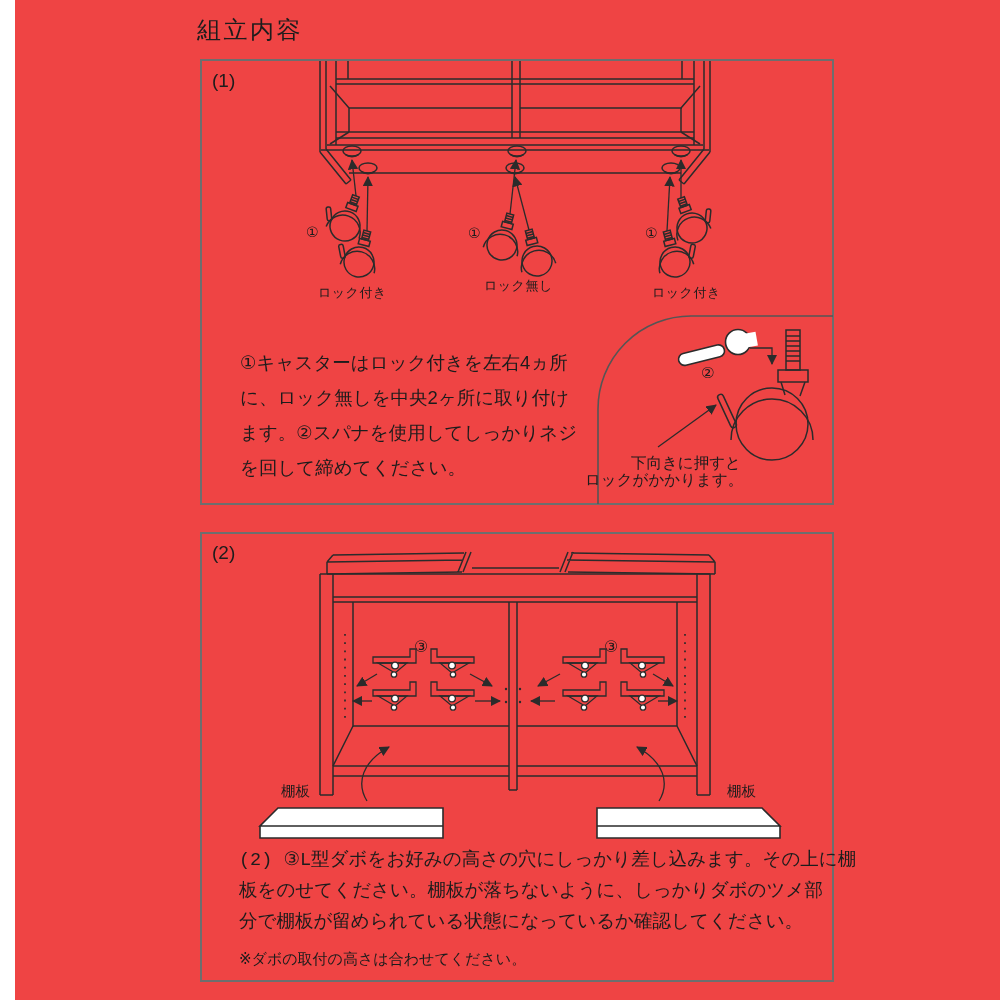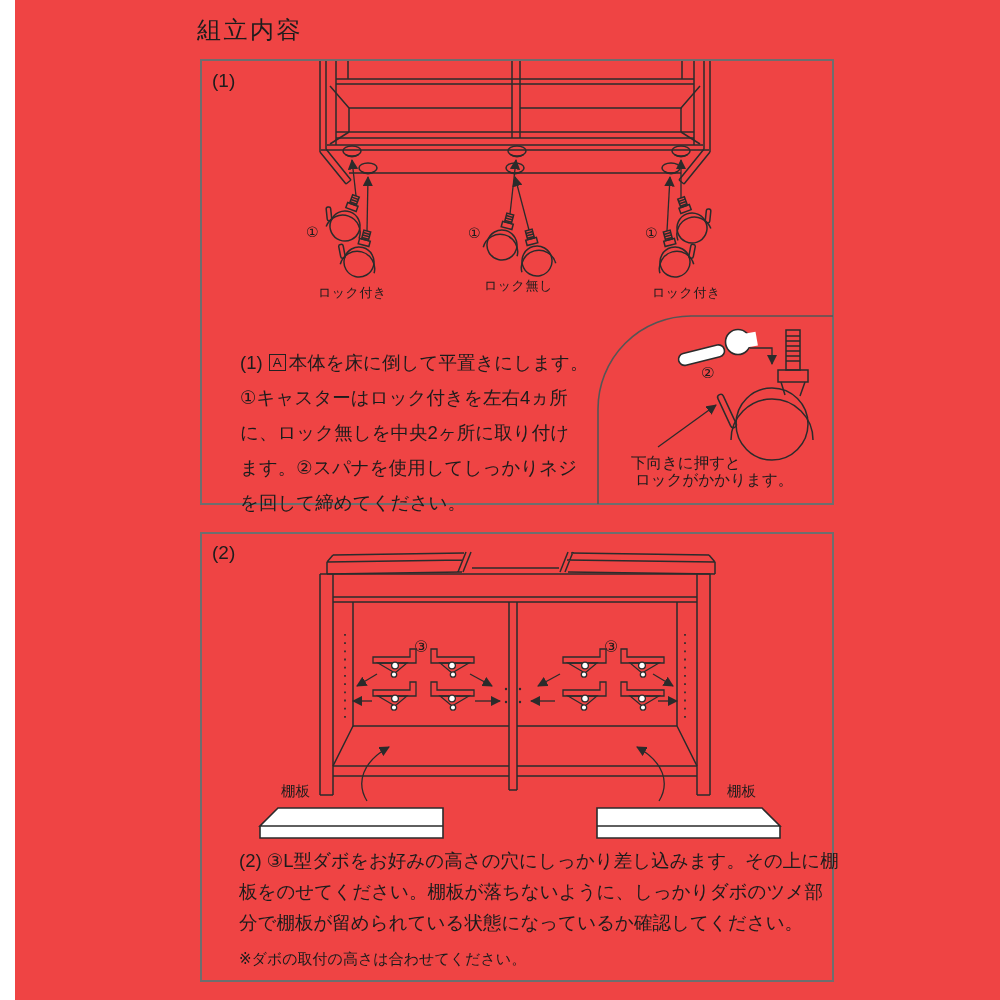--- a/index.html
+++ b/index.html
@@ -6,21 +6,21 @@
   .page{position:relative;width:1000px;height:1000px;background:#ef4444;overflow:hidden;
         font-family:"Liberation Sans","DejaVu Sans",sans-serif;color:#1c1c1c;margin-left:15px;}
   .t{position:absolute;white-space:nowrap;color:#1c1c1c;}
   .frame{position:absolute;border:2px solid #6e6e6e;box-sizing:border-box;background:transparent;}
   .title{left:182px;top:14px;font-size:24px;letter-spacing:2.5px;font-weight:500;}
   .seclabel{font-size:19px;}
   .marker{font-size:14px;}
   .casterlabel{font-size:13px;letter-spacing:0.5px;}
   .body1{left:225px;top:345px;font-size:18.5px;line-height:35px;}
   .body1 div{height:35px;}
-  .body2{left:224px;top:845px;font-size:18.5px;line-height:31px;}
+  .body2{left:224px;top:845px;font-size:18.5px;line-height:31px;font-family:Liberation Mono, monospace;}
   .note{left:224px;top:950px;font-size:15px;}
   .boxedA{display:inline-block;border:1.4px solid #222;font-size:13.5px;line-height:15px;
           padding:0 3px;margin:0 3px 0 6px;vertical-align:2px;}
   .insetcap{font-size:15.5px;}
   svg{position:absolute;left:0;top:0;pointer-events:none;}
   svg .s{stroke:#2b2b2b;stroke-width:1.5;fill:none;}
   svg .thin{stroke:#2b2b2b;stroke-width:1.3;fill:none;}
   svg .fw{stroke:#2b2b2b;stroke-width:1.6;fill:#fff;}
   svg .erase{fill:#fff;stroke:none;}
   svg .dotline{stroke:#2b2b2b;stroke-width:1.7;fill:none;stroke-dasharray:1.8 6.4;}
@@ -190,32 +190,29 @@
 
   <div class="t marker" style="left:291px;top:224px;">①</div>
   <div class="t marker" style="left:453px;top:225px;">①</div>
   <div class="t marker" style="left:630px;top:225px;">①</div>
 
   <div class="t casterlabel" style="left:303px;top:284px;">ロック付き</div>
   <div class="t casterlabel" style="left:469px;top:277px;text-align:right;">ロック無し</div>
   <div class="t casterlabel" style="left:637px;top:284px;">ロック付き</div>
 
   <div class="t body1">
-    <div>
-      <span>(1)</span><span class="boxedA">A</span><span>本体を床に倒して平置きにします。</span>
-    </div>
     <div>①キャスターはロック付きを左右4ヵ所</div>
     <div>に、ロック無しを中央2ヶ所に取り付け</div>
     <div>ます。②スパナを使用してしっかりネジ</div>
     <div>を回して締めてください。</div>
   </div>
 
   <div class="t marker" style="left:686px;top:364px;font-size:15px;">②</div>
   <div class="t insetcap" style="left:616px;top:453px;text-align:center;">下向きに押すと</div>
-  <div class="t insetcap" style="left:620px;top:470px;">ロックがかかります。</div>
+  <div class="t insetcap" style="left:570px;top:470px;">ロックがかかります。</div>
 
   <div class="t" style="left:399px;top:637px;font-size:16px;">③</div>
   <div class="t" style="left:589px;top:637px;font-size:16px;">③</div>
 
   <div class="t" style="left:266px;top:782px;font-size:14.5px;">棚板</div>
   <div class="t" style="left:712px;top:782px;font-size:14.5px;">棚板</div>
 
   <div class="t body2">
     <div>(2) ③L型ダボをお好みの高さの穴にしっかり差し込みます。その上に棚</div>
     <div>板をのせてください。棚板が落ちないように、しっかりダボのツメ部</div>

